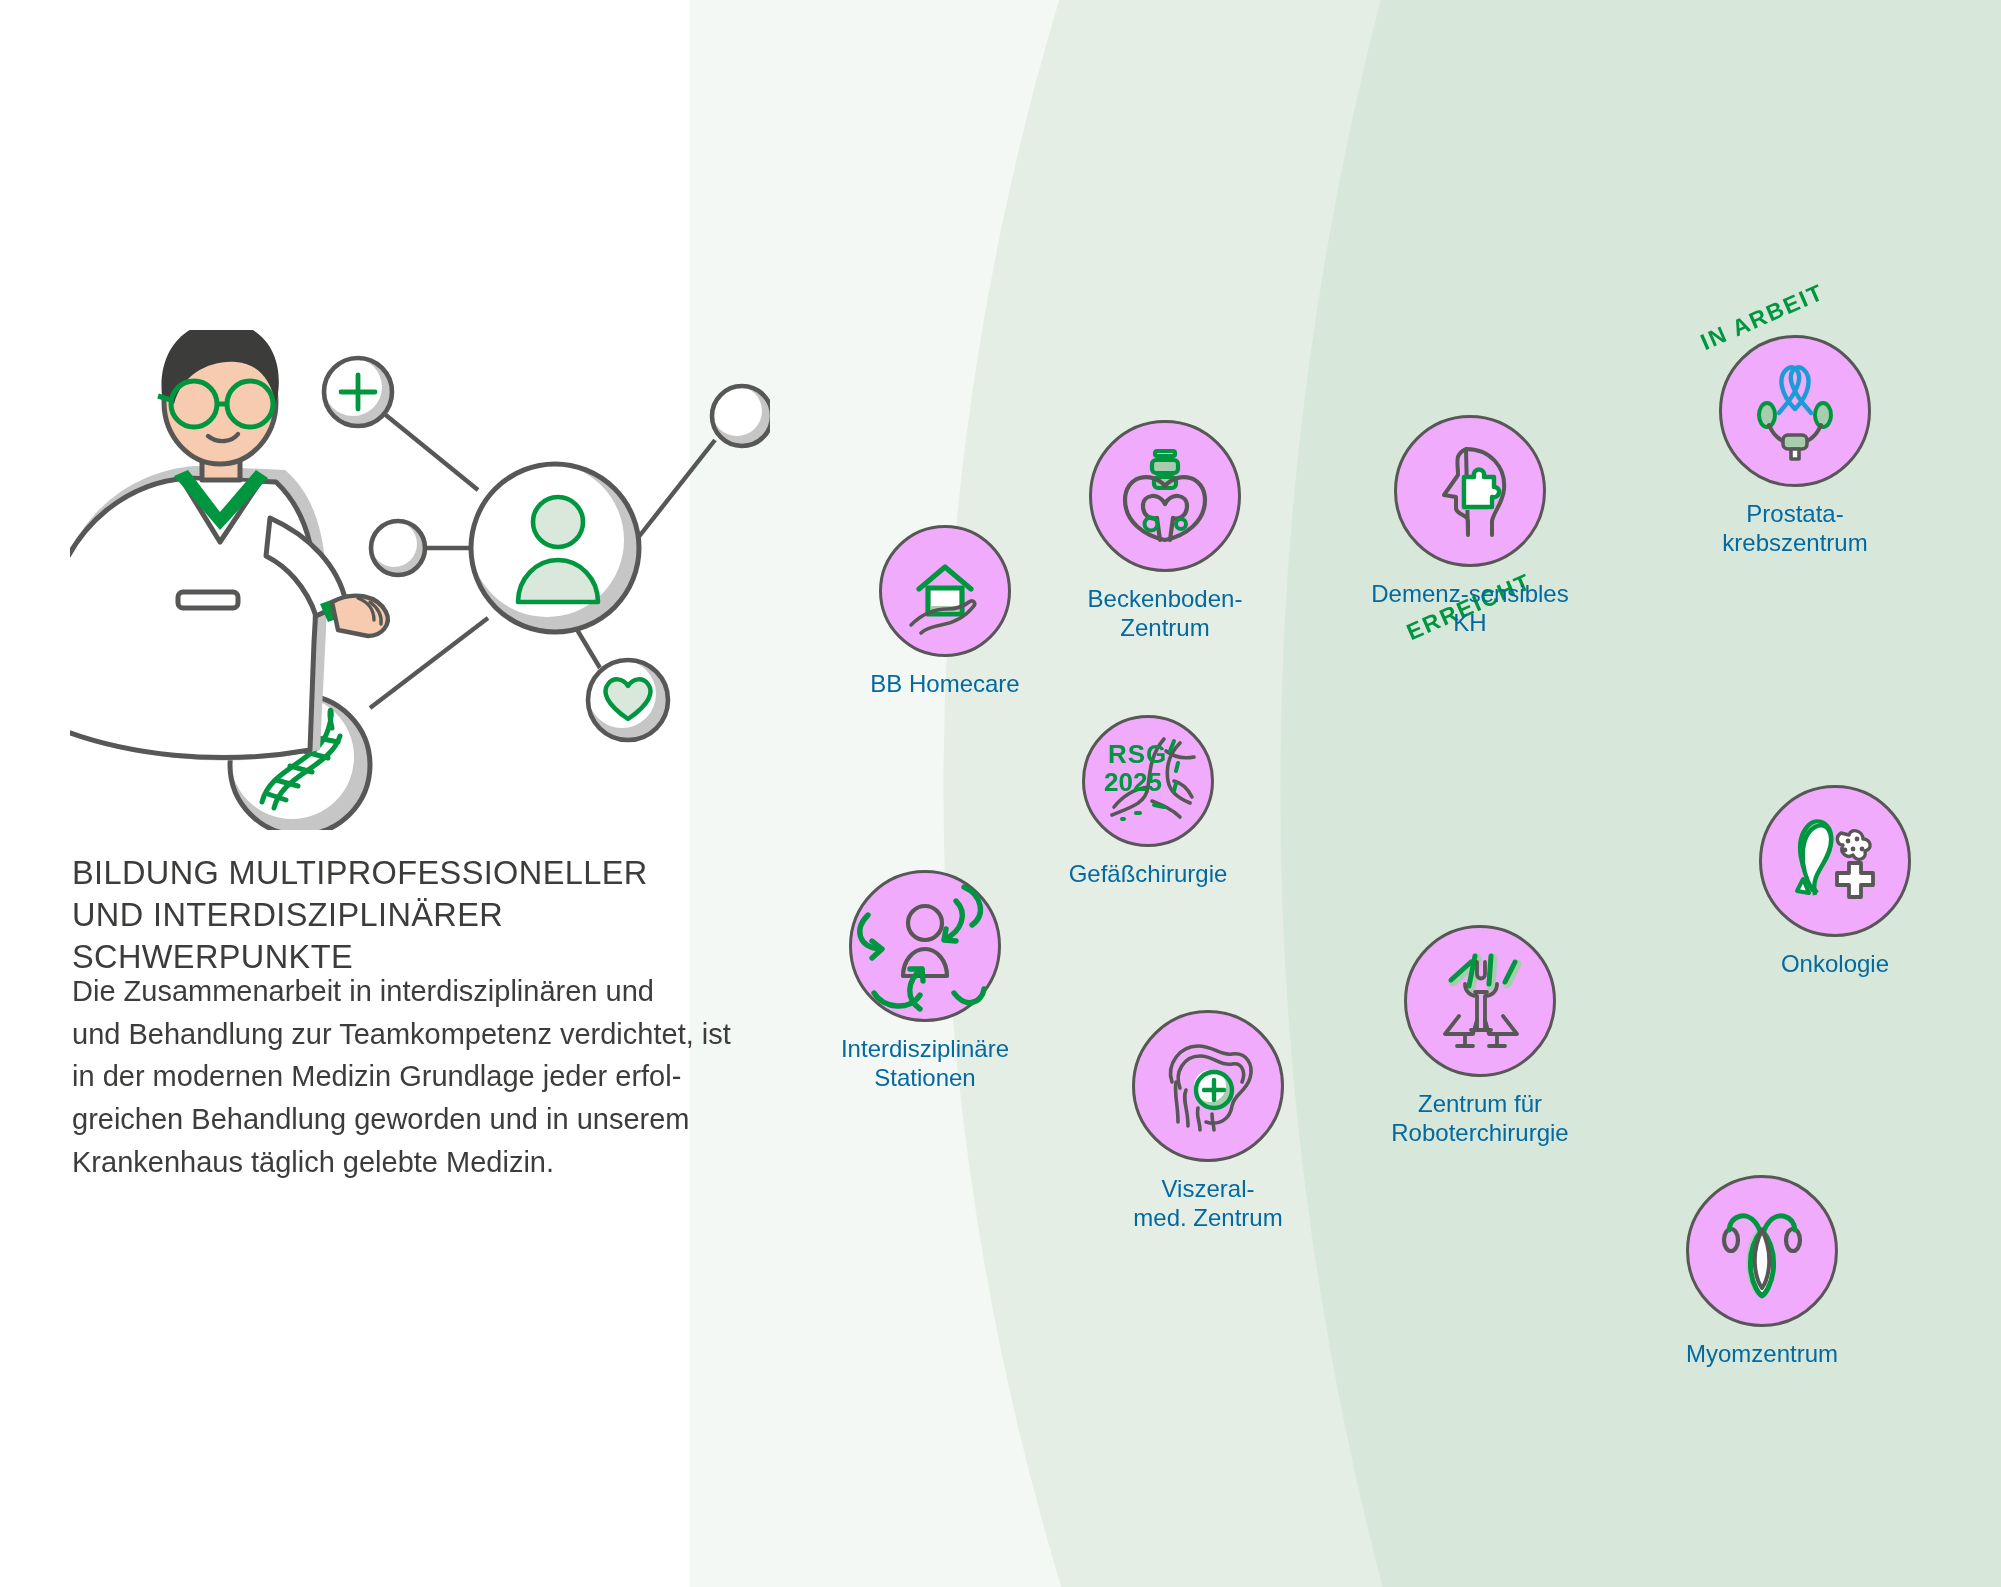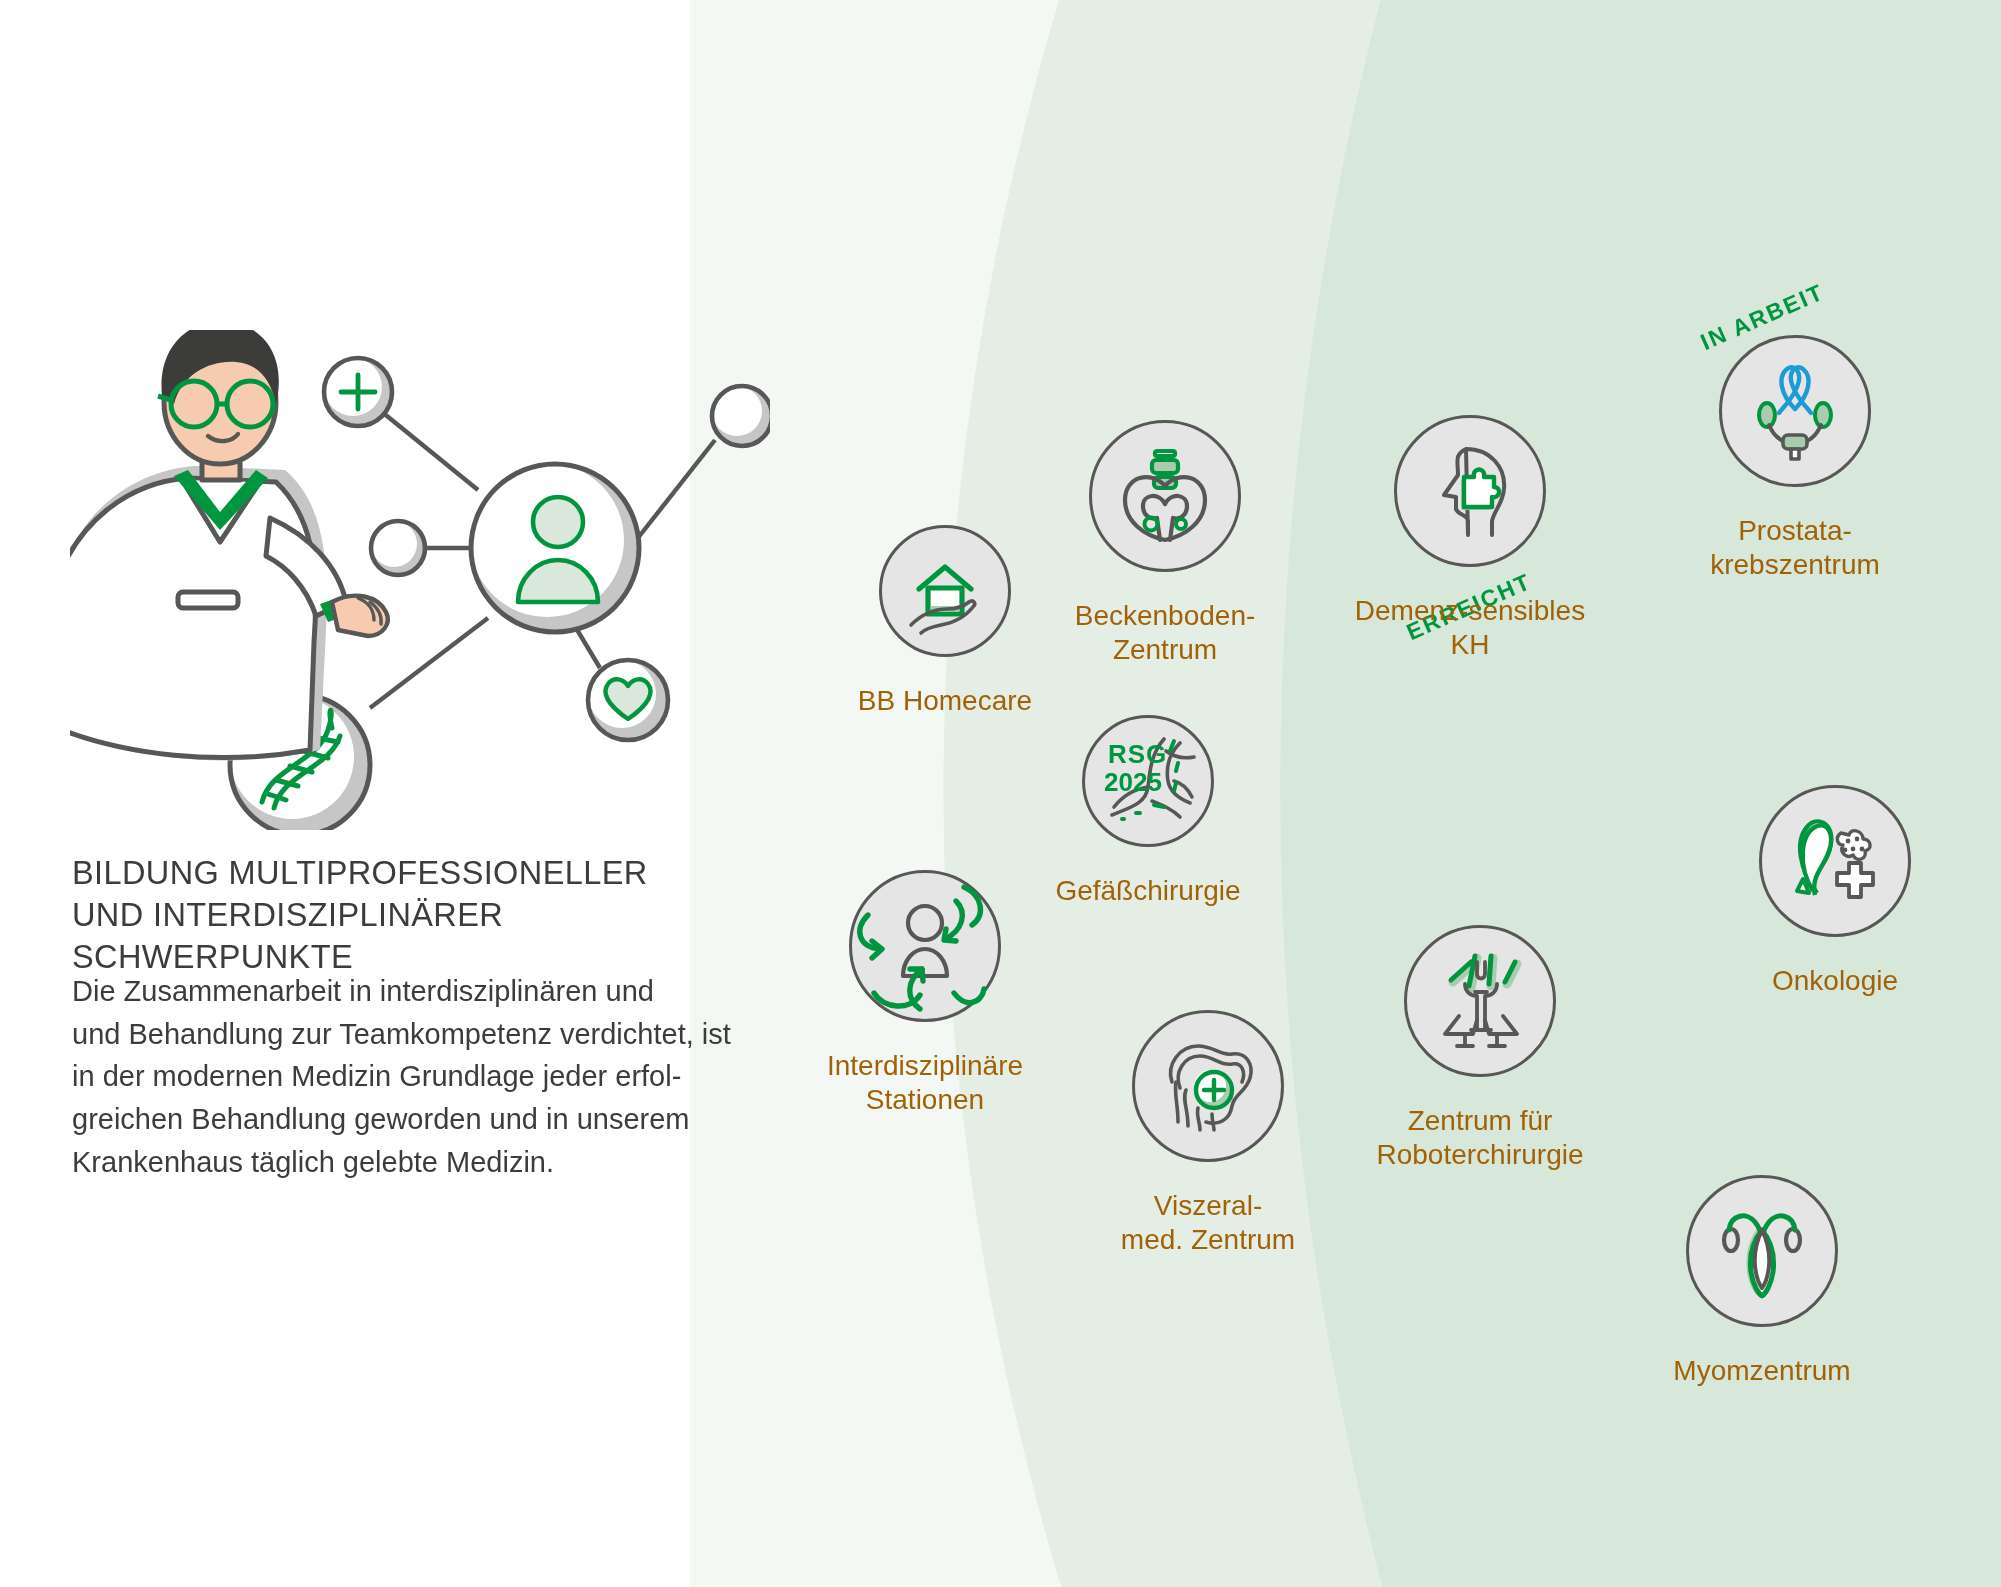--- a/index.html
+++ b/index.html
@@ -60,32 +60,32 @@
   .node{
     position:absolute;
     text-align:center;
     width:300px;
     margin-left:-150px;
   }
   .node .disc{
     width:132px;height:132px;
     margin:0 auto;
     border-radius:50%;
-    background:#e5e5e5;
+    background:#f0abfc;
     border:3.4px solid #575756;
     box-sizing:border-box;
     display:flex;align-items:center;justify-content:center;
     position:relative;
   }
   .node .disc svg{display:block;}
   .node .caption{
-    margin-top:27px;
-    font-size:28px;
+    margin-top:13px;
+    font-size:24px;
     line-height:1.20;
-    color:#a16207;
+    color:#0369a1;
     white-space:pre-line;
   }
   .node.big .disc{width:152px;height:152px;}
 
   
   .band-label{
     position:absolute;
     font-size:23px;
     font-weight:700;
     letter-spacing:.085em;

